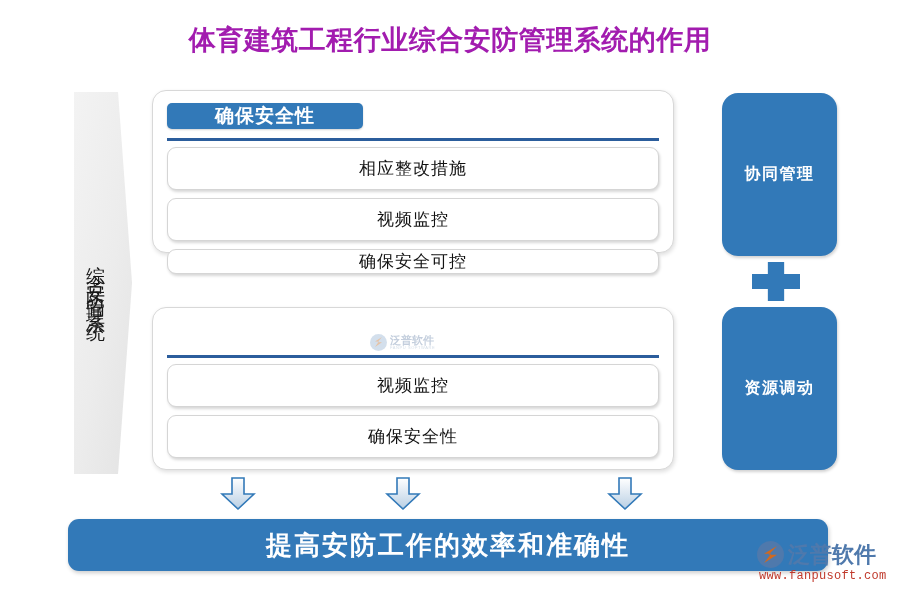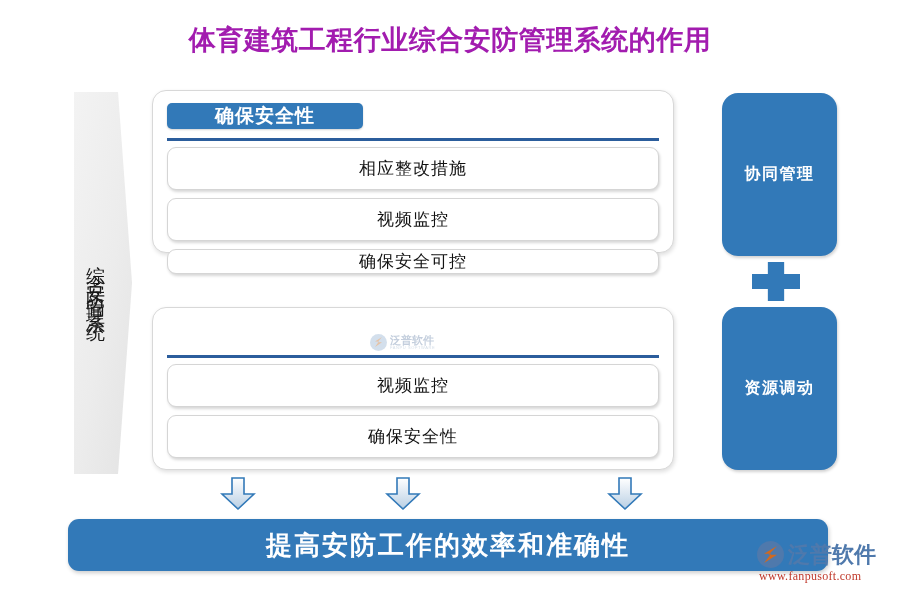--- a/index.html
+++ b/index.html
@@ -275,21 +275,21 @@
   }
   #corner-logo .logo-cn {
     font-family: "DejaVu Sans", "Liberation Sans", sans-serif;
     font-size: 22px;
     font-weight: bold;
     color: #4f79ac;
     letter-spacing: 0px;
     line-height: 1;
   }
   #corner-logo .logo-url {
-    font-family: Liberation Serif, serif;
+    font-family: Liberation Mono, monospace;
     font-size: 12px;
     color: #c0392b;
     letter-spacing: 0.3px;
     margin-top: 1px;
     margin-left: 2px;
   }
 </style>
 </head>
 <body>
 

